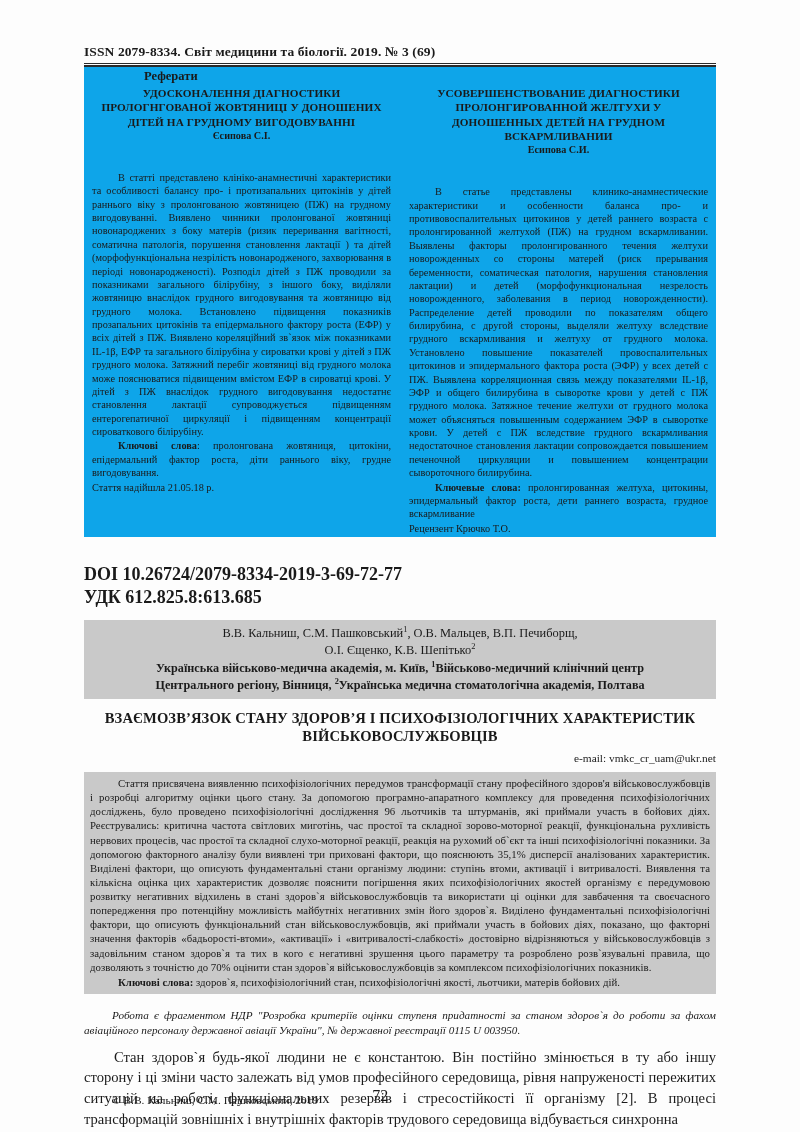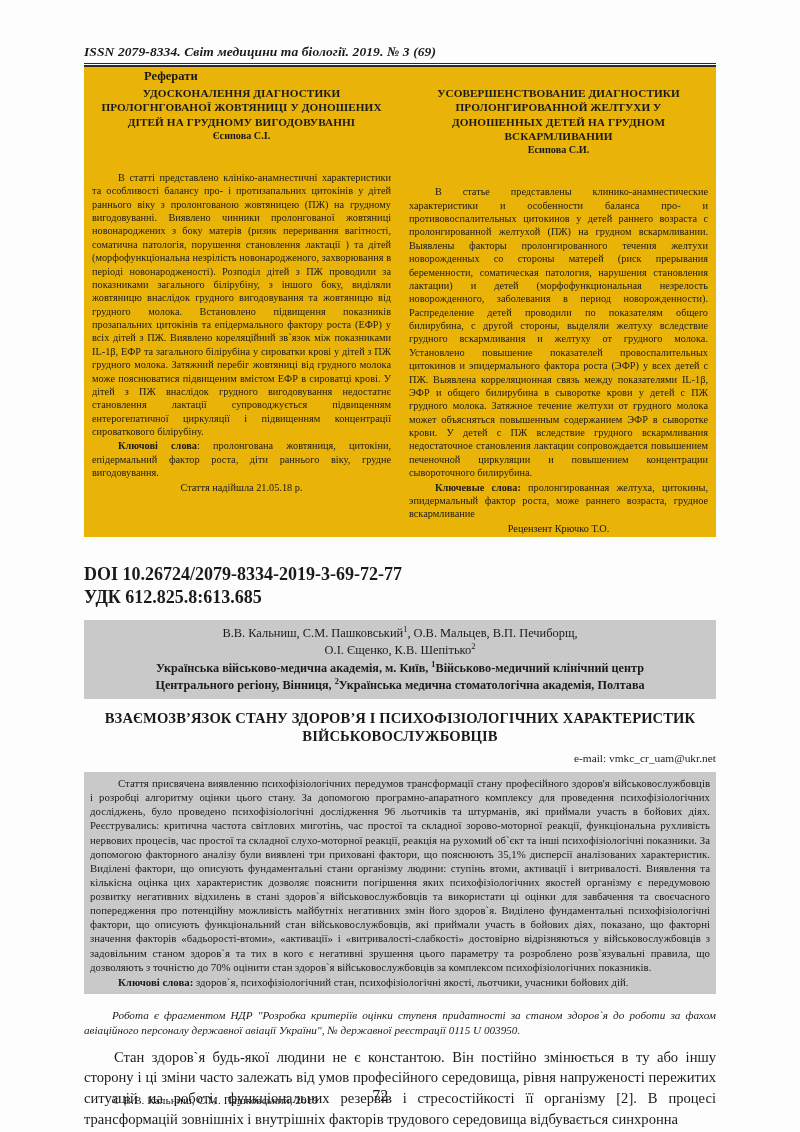--- a/index.html
+++ b/index.html
@@ -21,36 +21,35 @@
   }
   .content {
     position: absolute;
     left: 84px;
     right: 84px;
     top: 44px;
   }
 
   
   .running-head {
-    font-style: italic;
     font-weight: bold;
     font-size: 13.5px;
     letter-spacing: .1px;
     padding-bottom: 3px;
   }
   .rule-double {
     border-top: 1px solid #2a2a2a;
     border-bottom: 2px solid #2a2a2a;
     height: 1px;
     margin: 0 0 0 0;
   }
 
   
   .grey-band {
-    background: #eab308;
+    background: #0ea5e9;
     padding: 2px 8px 3px 8px;
   }
   .grey-band .section-label {
     font-weight: bold;
     font-size: 12.5px;
     padding-left: 52px;
   }
 
   .abs-wrap {
     margin-top: 2px;
@@ -86,21 +85,21 @@
   }
   .abs-keywords {
     text-align: justify;
     font-size: 10.3px;
     line-height: 1.30;
     text-indent: 26px;
     margin-top: 1px;
   }
   .abs-keywords b { font-weight: bold; }
   .abs-foot {
-    text-align: center;
+    text-align: left;
     font-size: 10.3px;
     margin-top: 2px;
   }
 
   
   .ids {
     margin-top: 26px;
     font-weight: bold;
     font-size: 18px;
     line-height: 1.32;
@@ -214,21 +213,21 @@
             <div class="abs-author">Єсипова С.І.</div>
             <div class="abs-body">В статті представлено клініко-анамнестичні характеристики та особливості балансу про- і протизапальних цитокінів у дітей раннього віку з пролонгованою жовтяницею (ПЖ) на грудному вигодовуванні. Виявлено чинники пролонгованої жовтяниці новонароджених з боку матерів (ризик переривання вагітності, соматична патологія, порушення становлення лактації ) та дітей (морфофункціональна незрілість новонародженого, захворювання в періоді новонародженості). Розподіл дітей з ПЖ проводили за показниками загального білірубіну, з іншого боку, виділяли жовтяницю внаслідок грудного вигодовування та жовтяницю від грудного молока. Встановлено підвищення показників прозапальних цитокінів та епідермального фактору роста (ЕФР) у всіх дітей з ПЖ. Виявлено кореляційний зв`язок між показниками IL-1β, ЕФР та загального білірубіна у сироватки крові у дітей з ПЖ грудного молока. Затяжний перебіг жовтяниці від грудного молока може пояснюватися підвищеним вмістом ЕФР в сироватці крові. У дітей з ПЖ внаслідок грудного вигодовування недостатнє становлення лактації супроводжується підвищенням ентерогепатичної циркуляції і підвищенням концентрації сироваткового білірубіну.</div>
             <div class="abs-keywords"><b>Ключові слова</b><span>: пролонгована жовтяниця, цитокіни, епідермальний фактор роста, діти раннього віку, грудне вигодовування.</span></div>
             <div class="abs-foot">Стаття надійшла 21.05.18 р.</div>
           </div>
 
           <div class="abs-col">
             <div class="abs-title">УСОВЕРШЕНСТВОВАНИЕ ДИАГНОСТИКИ ПРОЛОНГИРОВАННОЙ ЖЕЛТУХИ У ДОНОШЕННЫХ ДЕТЕЙ НА ГРУДНОМ ВСКАРМЛИВАНИИ</div>
             <div class="abs-author">Есипова С.И.</div>
             <div class="abs-body">В статье представлены клинико-анамнестические характеристики и особенности баланса про- и противовоспалительных цитокинов у детей раннего возраста с пролонгированной желтухой (ПЖ) на грудном вскармливании. Выявлены факторы пролонгированного течения желтухи новорожденных со стороны матерей (риск прерывания беременности, соматическая патология, нарушения становления лактации) и детей (морфофункциональная незрелость новорожденного, заболевания в период новорожденности). Распределение детей проводили по показателям общего билирубина, с другой стороны, выделяли желтуху вследствие грудного вскармливания и желтуху от грудного молока. Установлено повышение показателей провоспалительных цитокинов и эпидермального фактора роста (ЭФР) у всех детей с ПЖ. Выявлена корреляционная связь между показателями IL-1β, ЭФР и общего билирубина в сыворотке крови у детей с ПЖ грудного молока. Затяжное течение желтухи от грудного молока может объясняться повышенным содержанием ЭФР в сыворотке крови. У детей с ПЖ вследствие грудного вскармливания недостаточное становления лактации сопровождается повышением печеночной циркуляции и повышением концентрации сывороточного билирубина.</div>
-            <div class="abs-keywords"><b>Ключевые слова:</b><span> пролонгированная желтуха, цитокины, эпидермальный фактор роста, може раннего возраста, грудное вскармливание</span></div>
+            <div class="abs-keywords"><b>Ключевые слова:</b><span> пролонгированная желтуха, цитокины, эпидермальный фактор роста, дети раннего возраста, грудное вскармливание</span></div>
             <div class="abs-foot">Рецензент Крючко Т.О.</div>
           </div>
 
         </div>
       </div>
     </div>
 
     <div class="ids">
       <div>DOI 10.26724/2079-8334-2019-3-69-72-77</div>
       <div>УДК 612.825.8:613.685</div>
@@ -239,21 +238,21 @@
       <div class="art-authors"><span>О.І. Єщенко, К.В. Шепітько</span><sup>2</sup></div>
       <div class="art-affil"><span>Українська військово-медична академія, м. Київ,  </span><sup>1</sup><span>Військово-медичний клінічний центр</span></div>
       <div class="art-affil"><span>Центрального регіону, Вінниця,  </span><sup>2</sup><span>Українська медична стоматологічна академія, Полтава</span></div>
     </div>
 
     <div class="art-title">ВЗАЄМОЗВ’ЯЗОК СТАНУ ЗДОРОВ’Я І ПСИХОФІЗІОЛОГІЧНИХ ХАРАКТЕРИСТИК ВІЙСЬКОВОСЛУЖБОВЦІВ</div>
     <div class="art-email">e-mail: vmkc_cr_uam@ukr.net</div>
 
     <div class="main-abs">
       <p>Стаття присвячена виявленню психофізіологічних передумов трансформації стану професійного здоров'я військовослужбовців і розробці алгоритму оцінки цього стану. За допомогою програмно-апаратного комплексу для проведення психофізіологічних досліджень, було проведено психофізіологічні дослідження 96 льотчиків та штурманів, які приймали участь в бойових діях. Реєструвались: критична частота світлових миготінь, час простої та складної зорово-моторної реакції, функціональна рухливість нервових процесів, час простої та складної слухо-моторної реакції, реакція на рухомий об`єкт та інші психофізіологічні показники. За допомогою факторного аналізу були виявлені три приховані фактори, що пояснюють 35,1% дисперсії аналізованих характеристик. Виділені фактори, що описують фундаментальні стани організму людини: ступінь втоми, активації і витривалості. Виявлення та кількісна оцінка цих характеристик дозволяє пояснити погіршення яких психофізіологічних якостей організму є передумовою розвитку негативних відхилень в стані здоров`я військовослужбовців та використати ці оцінки для завбачення та своєчасного попередження про потенційну можливість майбутніх негативних змін його здоров`я. Виділено фундаментальні психофізіологічні фактори, що описують функціональний стан військовослужбовців, які приймали участь в бойових діях, показано, що факторні значення факторів «бадьорості-втоми», «активації» і «витривалості-слабкості» достовірно відрізняються у військовослужбовців з задовільним станом здоров`я та тих в кого є негативні зрушення цього параметру та розроблено розв`язувальні правила, що дозволяють з точністю до 70% оцінити стан здоров`я військовослужбовців за комплексом психофізіологічних показників.</p>
-      <p class="kw"><b>Ключові слова:</b><span> здоров`я, психофізіологічний стан, психофізіологічні якості, льотчики, учасники бойових дій.</span></p>
+      <p class="kw"><b>Ключові слова:</b><span> здоров`я, психофізіологічний стан, психофізіологічні якості, льотчики, матерів бойових дій.</span></p>
     </div>
 
     <div class="note">Робота є фрагментом НДР "Розробка критеріїв оцінки ступеня придатності за станом здоров`я до роботи за фахом авіаційного персоналу державної авіації України", № державної реєстрації 0115 U 003950.</div>
 
     <div class="body-text">Стан здоров`я будь-якої людини не є константою. Він постійно змінюється в ту або іншу сторону і ці зміни часто залежать від умов професійного середовища, рівня напруженості пережитих ситуацій на роботі, функціональних резервів і стресостійкості її організму [2]. В процесі трансформацій зовнішніх і внутрішніх факторів трудового середовища відбувається синхронна</div>
 
   </div>
 
   <div class="footer">
     <div class="copyright">©  В.В. Кальниш, С.М. Пашковський, 2019</div>

